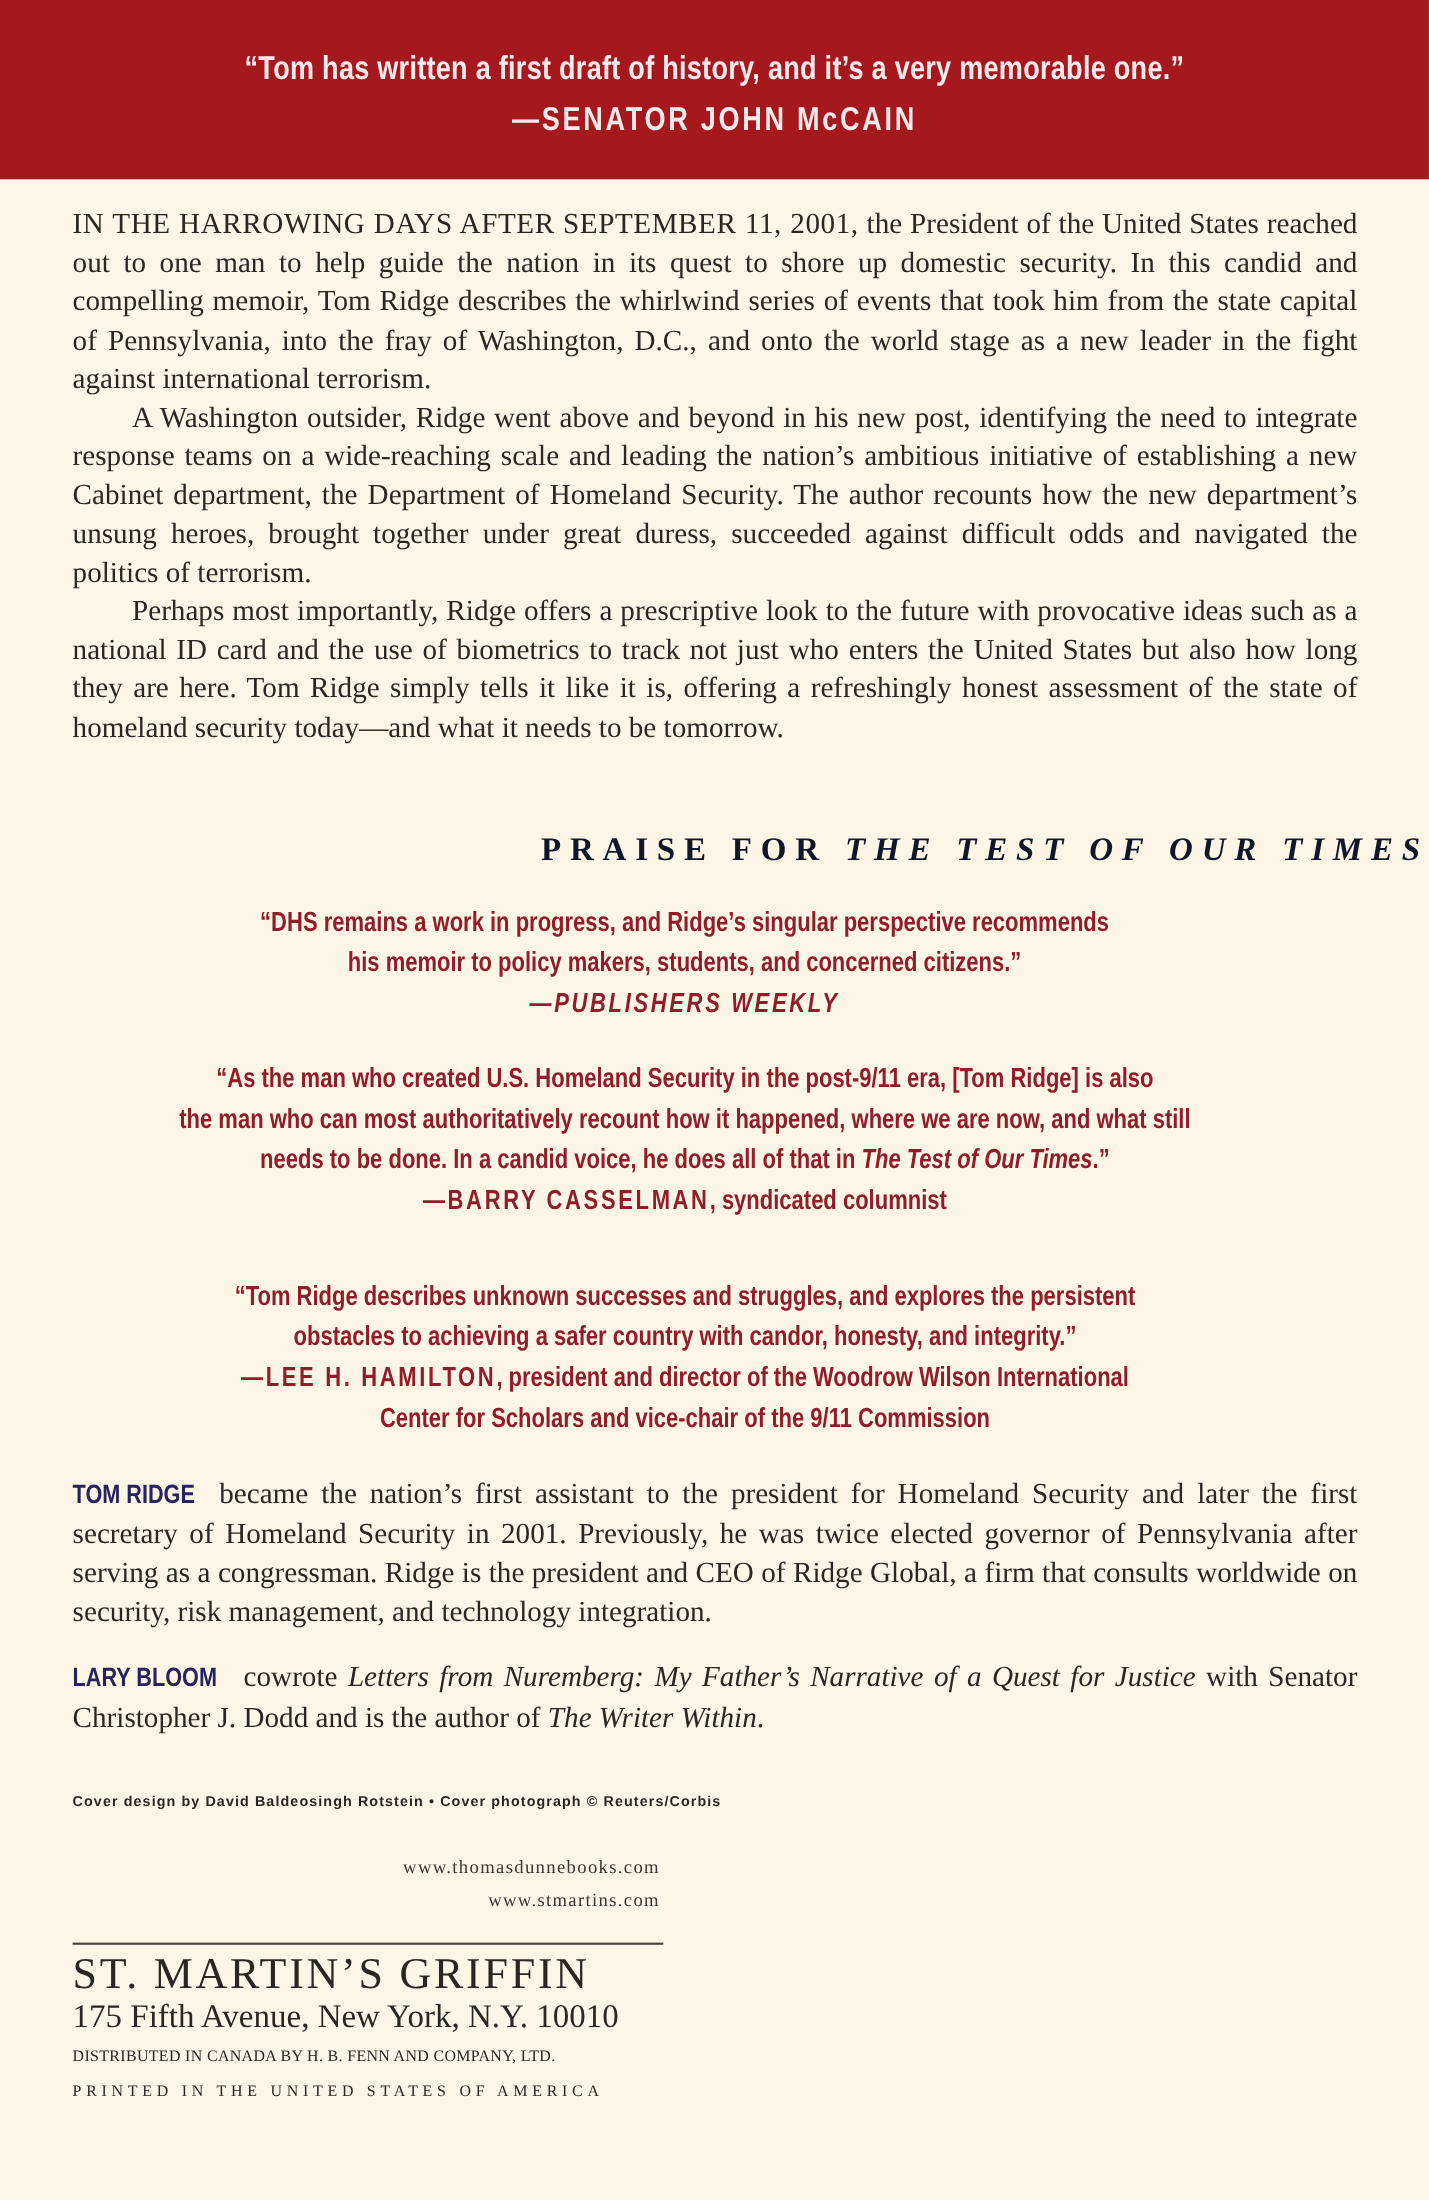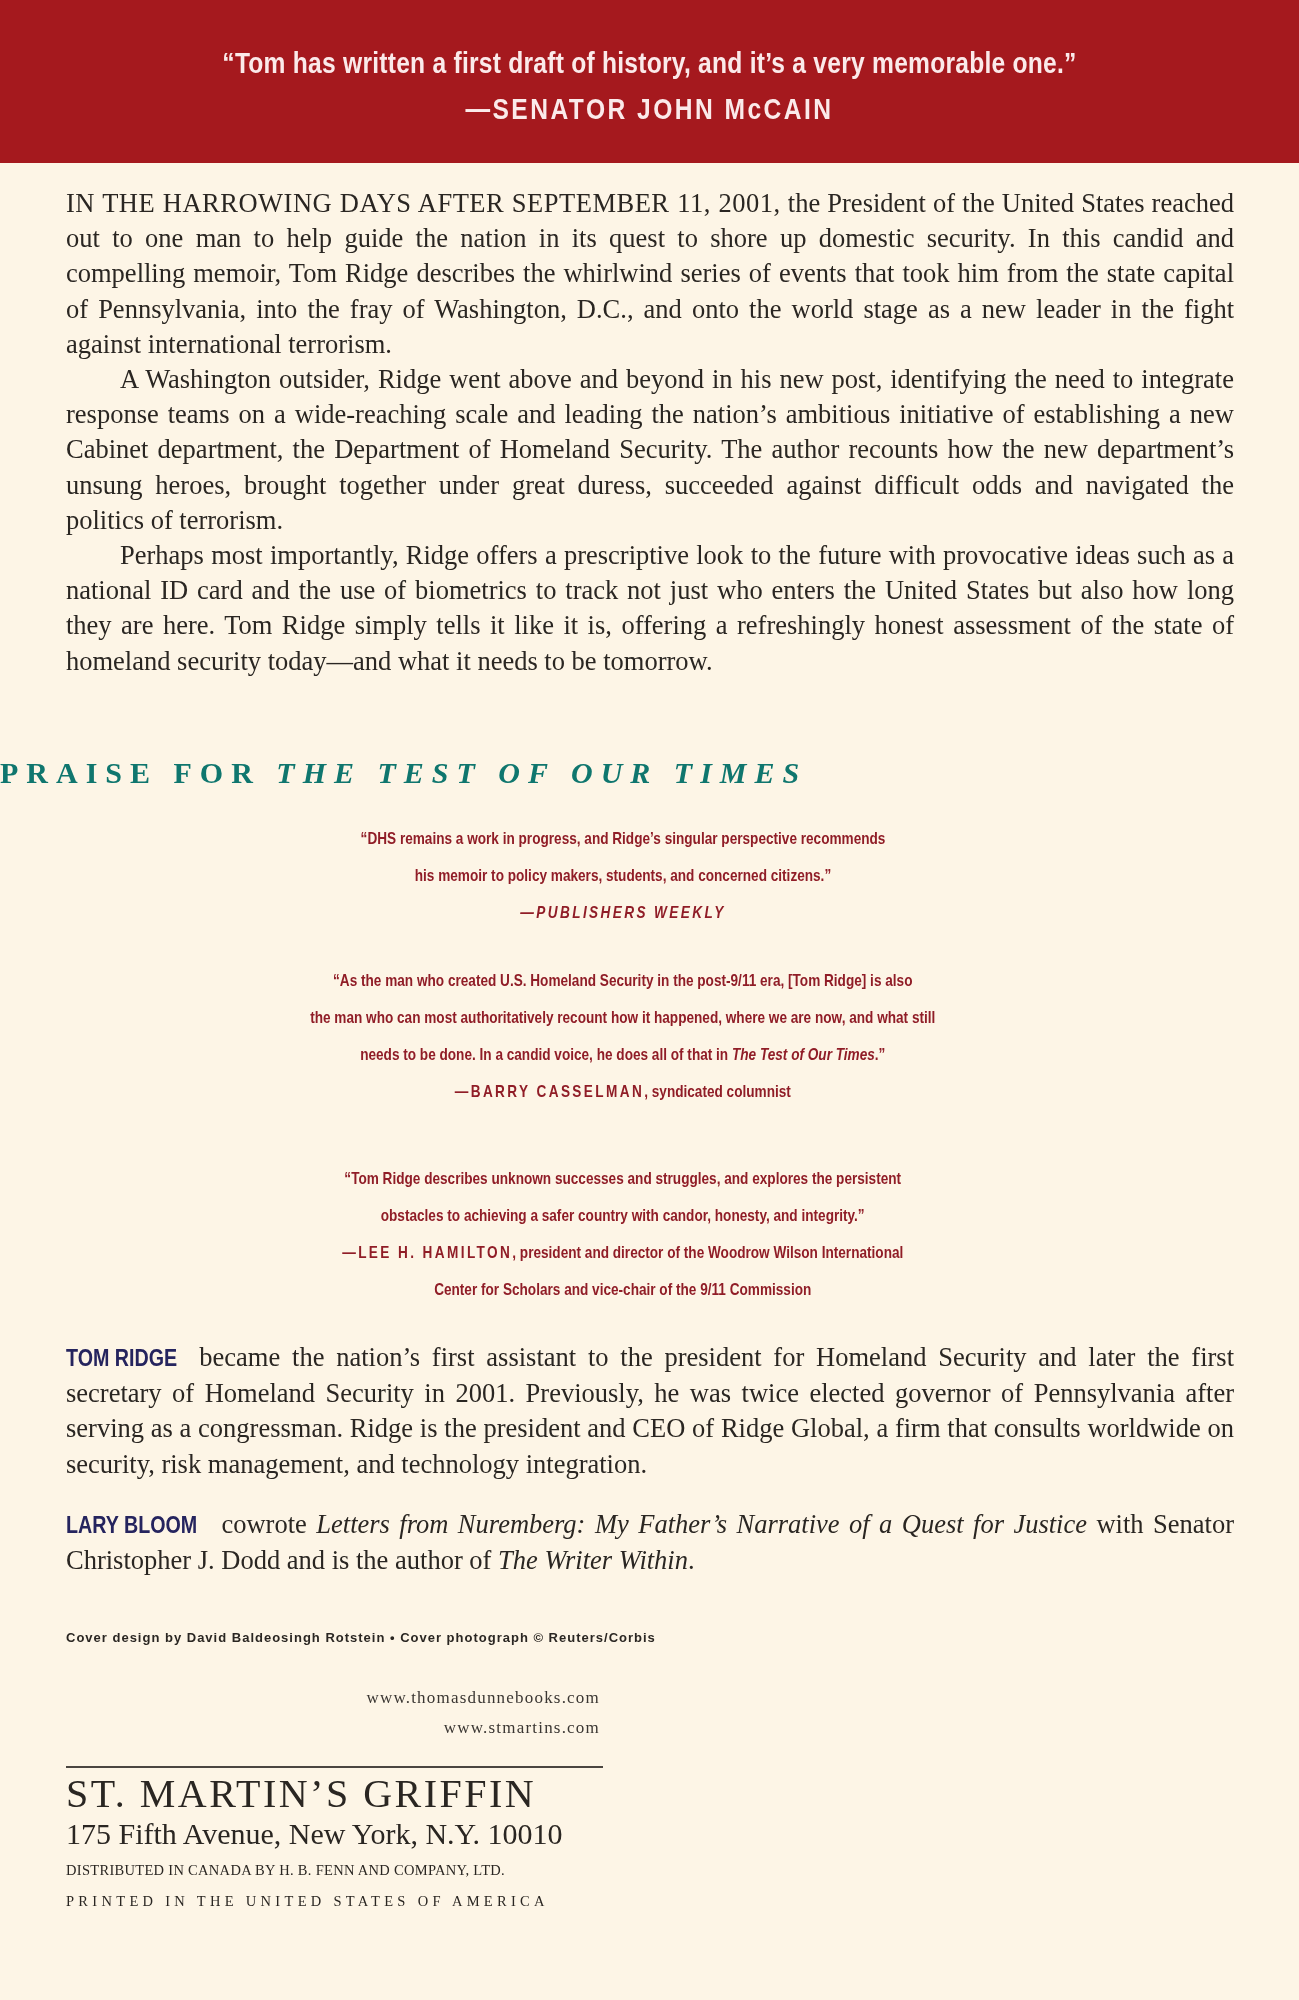--- a/index.html
+++ b/index.html
@@ -25,29 +25,29 @@
   }
   .body-text {
     position:absolute; left:66px; width:1168px; top:186px;
     font-size:26.5px; line-height:35.2px; text-align:justify;
     font-family:"Liberation Serif",serif; color:#2a2622;
   }
   .body-text p { margin:0; text-indent:54px; }
   .body-text p.first { text-indent:0; }
   .smallcaps-lead { letter-spacing:0.5px; }
   .praise-heading {
-    position:absolute; left:0; width:1299px; top:756px; text-align:left;
+    position:absolute; left:0; width:1299px; top:756px; text-align:right;
     font-family:"Liberation Serif",serif; font-size:30px; font-weight:bold;
-    color:#0f766e; letter-spacing:8px;
+    color:#0f172a; letter-spacing:8px;
   }
   .praise-heading i { font-weight:bold; }
   .quote {
     position:absolute; left:0; width:1245px; text-align:center;
     font-family:"Liberation Sans",sans-serif; font-weight:bold; color:#901d27;
-    font-size:17px; line-height:37px;
+    font-size:25px; line-height:37px;
   }
   .quote .inner { display:inline-block; transform:scaleX(0.80); transform-origin:center; white-space:nowrap; }
   .quote .line { display:block; }
   .quote .attr-name { letter-spacing:3px; }
   .quote .attr-italic { font-style:italic; letter-spacing:3px; }
   .bio {
     position:absolute; left:66px; width:1168px;
     font-family:"Liberation Serif",serif; font-size:26.5px; line-height:35.5px;
     text-align:justify; color:#2a2622;
   }

